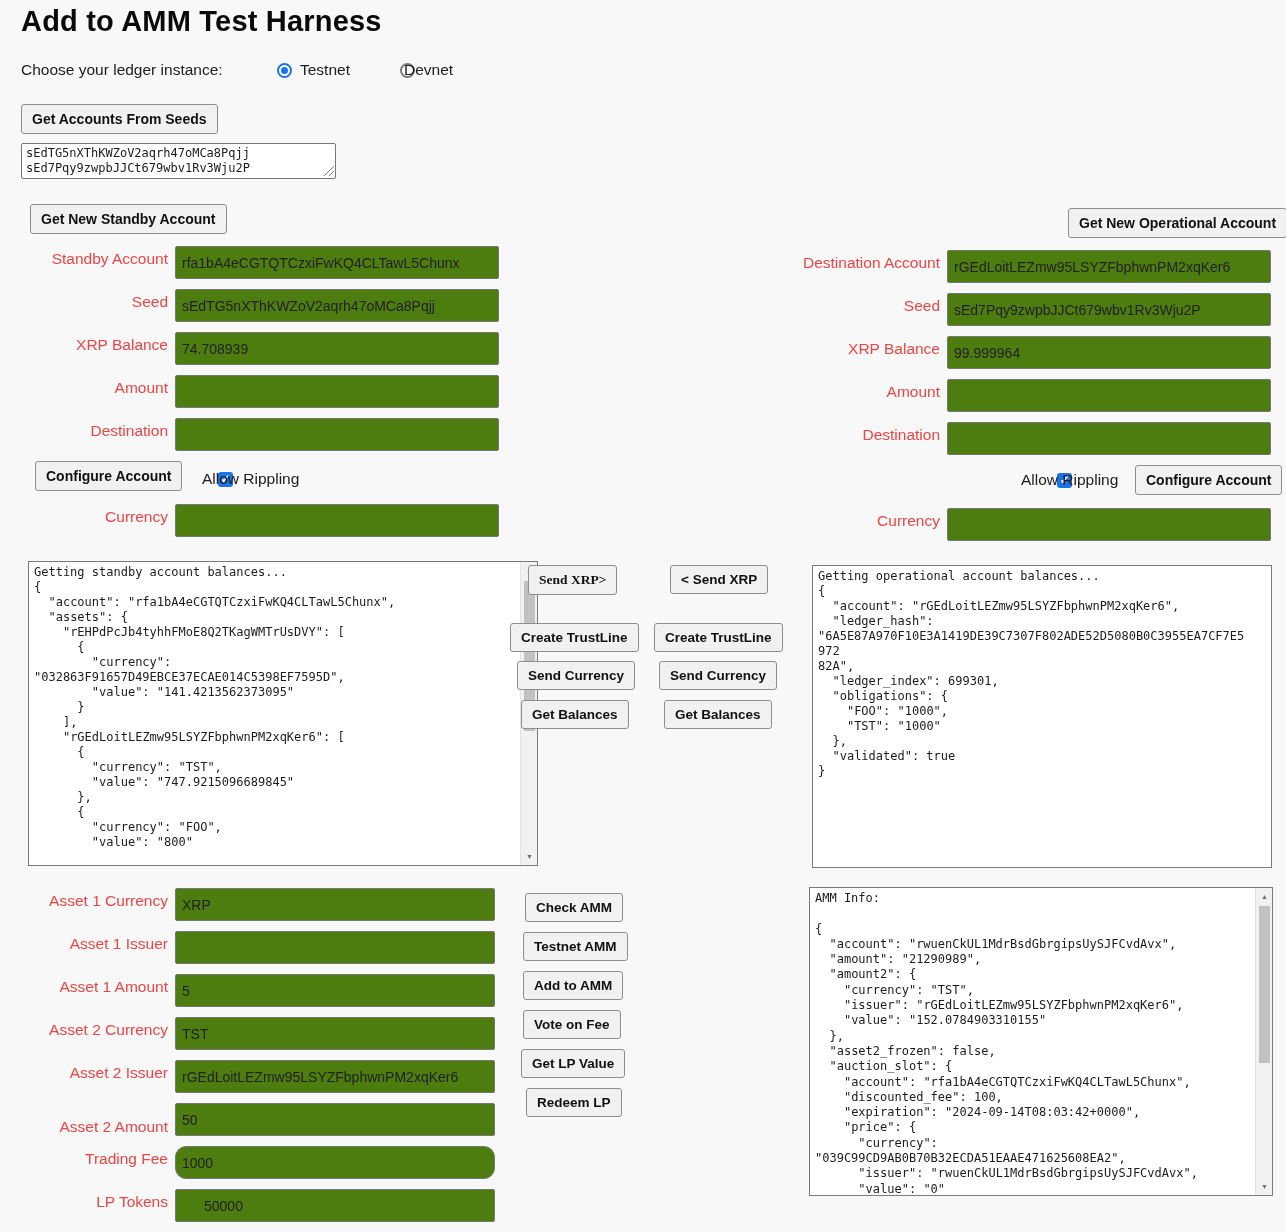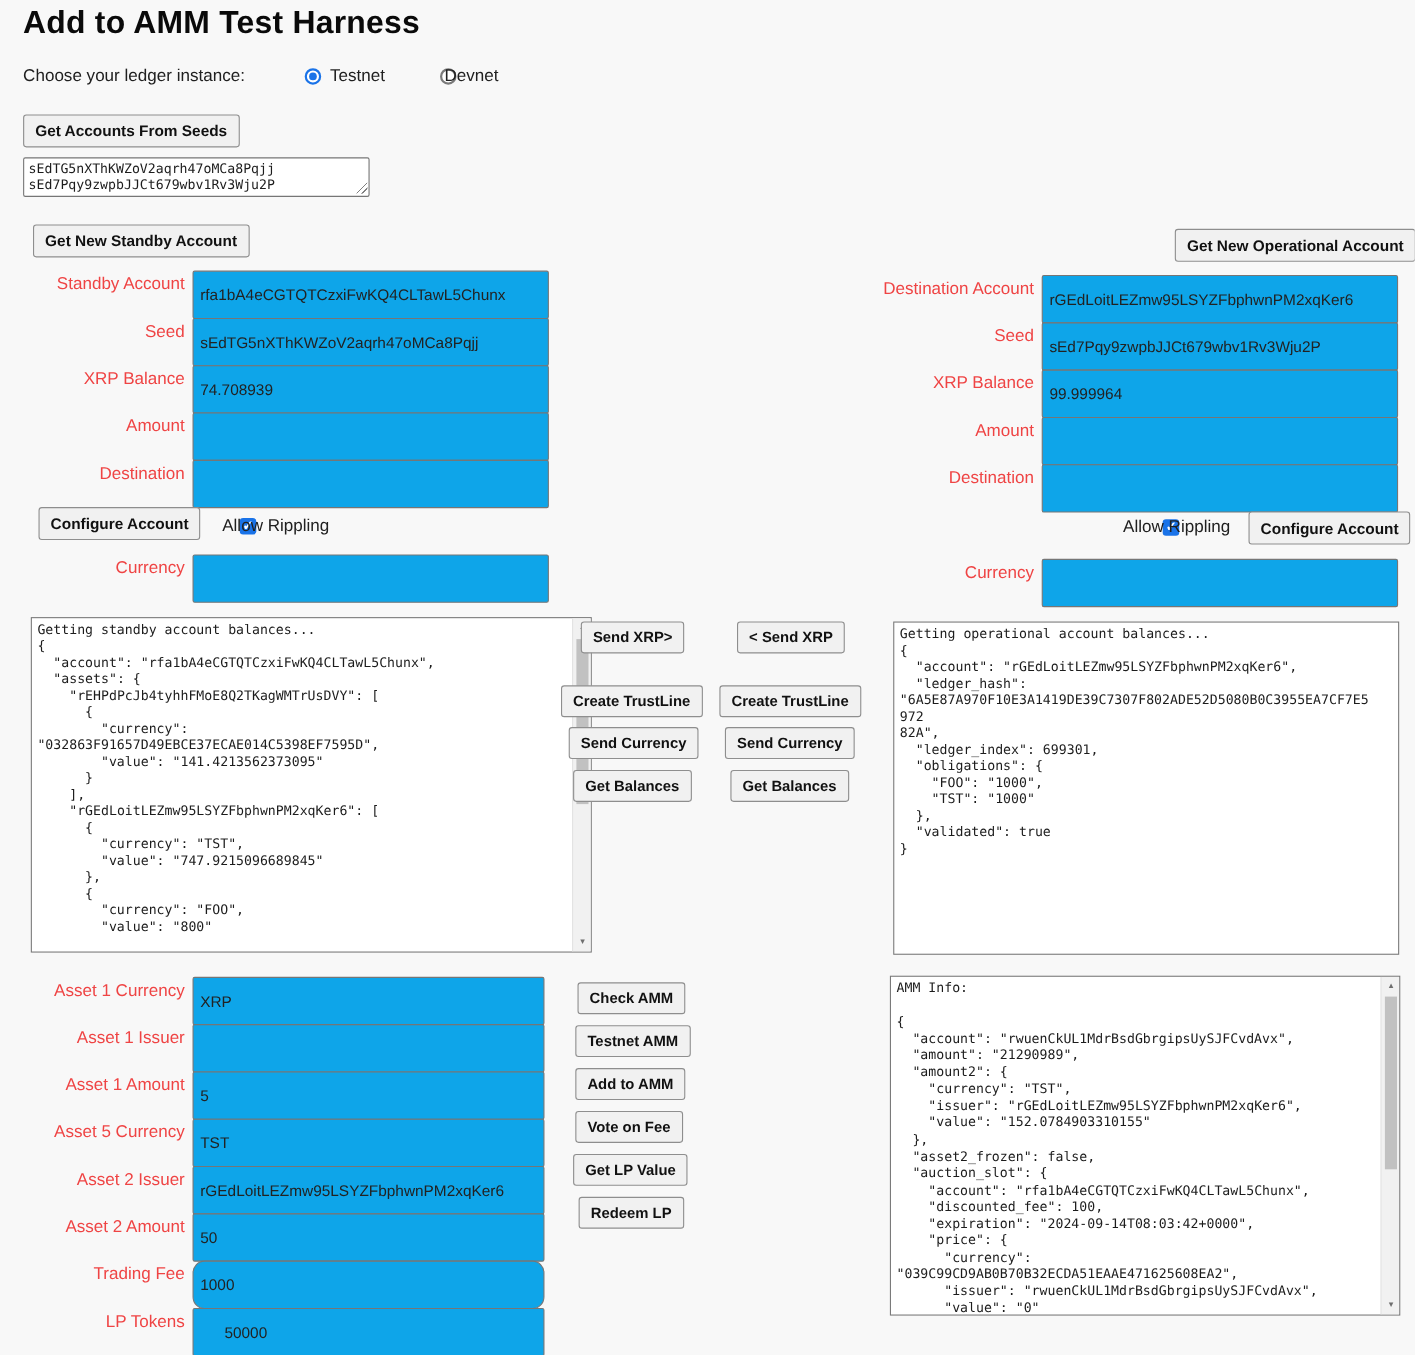--- a/index.html
+++ b/index.html
@@ -31,24 +31,24 @@
   
   .flabel {
     position:absolute;
     font-size:15.5px;
     color:#ef4444;
     text-align:right;
     top:4px;
   }
   .finput {
     position:absolute;
-    height:44px;
+    height:33px;
     border:1px solid #767676;
     border-radius:2px;
-    background:#0ea5e9;
+    background:#4d7c0f;
     font-family:"Liberation Sans", sans-serif;
     font-size:14px;
     color:#222;
     padding:0 6px;
   }
   .row { position:absolute; height:28px; }
   
   .radio {
     display:inline-block; width:15px; height:15px; border-radius:50%;
     vertical-align:-2px; position:relative; background:#fff;
@@ -232,21 +232,21 @@
   "ledger_index": 699301,
   "obligations": {
     "FOO": "1000",
     "TST": "1000"
   },
   "validated": true
 }</pre>
 </div>
 
 
-<button class="abs btn" style="left:528px; top:565px;">Send XRP&gt;</button>
+<button class="abs btn" style="left:528px; top:565px;font-family:Liberation Serif, serif;">Send XRP&gt;</button>
 <button class="abs btn" style="left:670px; top:565px;">&lt; Send XRP</button>
 
 <button class="abs btn" style="left:510px; top:623px;">Create TrustLine</button>
 <button class="abs btn" style="left:654px; top:623px;">Create TrustLine</button>
 
 <button class="abs btn" style="left:517px; top:661px;">Send Currency</button>
 <button class="abs btn" style="left:659px; top:661px;">Send Currency</button>
 
 <button class="abs btn" style="left:521px; top:700px;">Get Balances</button>
 <button class="abs btn" style="left:664px; top:700px;">Get Balances</button>
@@ -258,29 +258,29 @@
 </div>
 <div class="row" style="left:0; top:931px;">
   <label class="flabel" style="left:0; width:168px;">Asset 1 Issuer</label>
   <input class="finput" style="left: 175px; width: 320px;" value="">
 </div>
 <div class="row" style="left:0; top:974px;">
   <label class="flabel" style="left:0; width:168px;">Asset 1 Amount</label>
   <input class="finput" style="left: 175px; width: 320px;" value="5">
 </div>
 <div class="row" style="left:0; top:1017px;">
-  <label class="flabel" style="left:0; width:168px;">Asset 5 Currency</label>
+  <label class="flabel" style="left:0; width:168px;">Asset 2 Currency</label>
   <input class="finput" style="left: 175px; width: 320px;" value="TST">
 </div>
 <div class="row" style="left:0; top:1060px;">
   <label class="flabel" style="left:0; width:168px;">Asset 2 Issuer</label>
   <input class="finput" style="left: 175px; width: 320px;" value="rGEdLoitLEZmw95LSYZFbphwnPM2xqKer6">
 </div>
 <div class="row" style="left:0; top:1103px;">
-  <label class="flabel" style="left:0; width:168px;">Asset 2 Amount</label>
+  <label class="flabel" style="left:0; width:168px;margin-top:11px;">Asset 2 Amount</label>
   <input class="finput" style="left: 175px; width: 320px;" value="50">
 </div>
 <div class="row" style="left:0; top:1146px;">
   <label class="flabel" style="left:0; width:168px;">Trading Fee</label>
   <input class="finput" style="left: 175px; width: 320px; border-radius: 11px;" value="1000">
 </div>
 <div class="row" style="left:0; top:1189px;">
   <label class="flabel" style="left:0; width:168px;">LP Tokens</label>
   <input class="finput" style="left: 175px; width: 320px; padding-left: 28px;" value="50000">
 </div>

